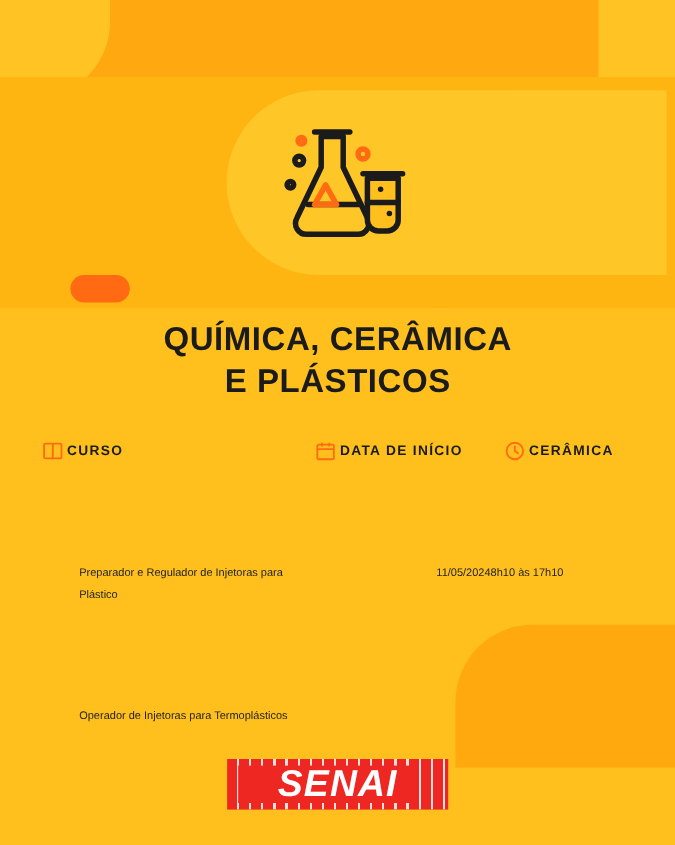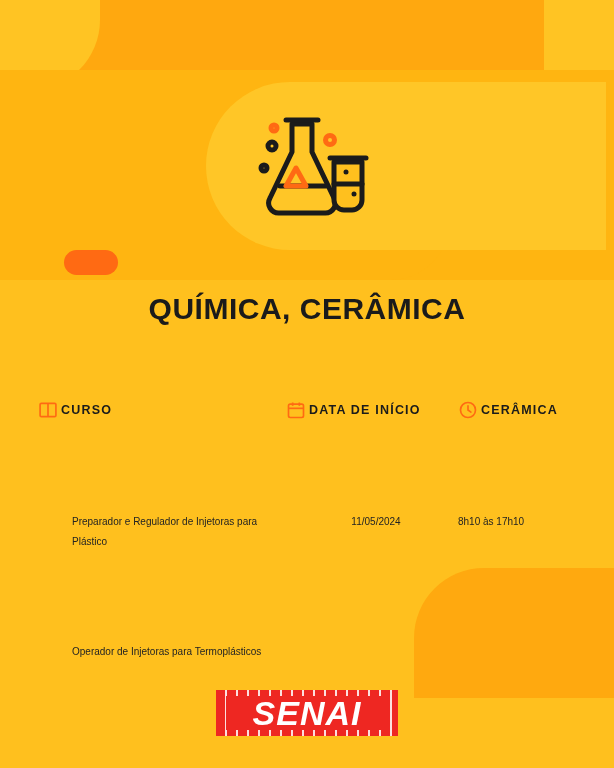--- a/index.html
+++ b/index.html
@@ -148,30 +148,30 @@
     position: relative;
     height: 130px;
   }
   .cell {
     position: absolute;
     color: #232323;
     font-size: 10px;
     line-height: 20px;
   }
   .cell-course { left: 72px; top: 58px; width: 210px; }
-  .cell-date   { left: 296px; top: 58px; width: 160px; text-align: center; }
-  .cell-time   { left: 458px; top: 58px; width: 150px; text-align: left; }
+  .cell-date   { left: 286px; top: 58px; width: 160px; text-align: right; }
+  .cell-time   { left: 446px; top: 58px; width: 150px; text-align: left; }
 
   
   .logo {
     position: absolute;
     left: 50%;
     transform: translateX(-50%);
     bottom: 32px;
-    width: 182px;
+    width: 201px;
     height: 46px;
     background: #ee2722;
     display: flex;
     align-items: center;
     justify-content: center;
     overflow: hidden;
   }
   .logo-text {
     color: #ffffff;
     font-family: "Liberation Sans", sans-serif;
@@ -235,20 +235,21 @@
 
       <circle cx="38" cy="40" r="4" stroke="#1b1b1b"></circle>
       <circle cx="30" cy="62" r="3" stroke="#1b1b1b"></circle>
       <circle cx="96" cy="34" r="4.5" stroke="#ff6a13"></circle>
       <circle cx="40" cy="22" r="3" stroke="#ff6a13"></circle>
     </svg>
   </div>
 
   <div class="title">
     <span class="line">QUÍMICA, CERÂMICA</span>
+    <span class="line">E PLÁSTICOS</span>
   </div>
 
   <div class="table">
 
     <div class="head-row">
 
       <div class="col-course">
         <div class="head-cell">
           <span class="head-icon">
             <svg viewBox="0 0 24 24" width="20" height="20" fill="none" stroke="#ff6a13" stroke-width="2" stroke-linejoin="round">

